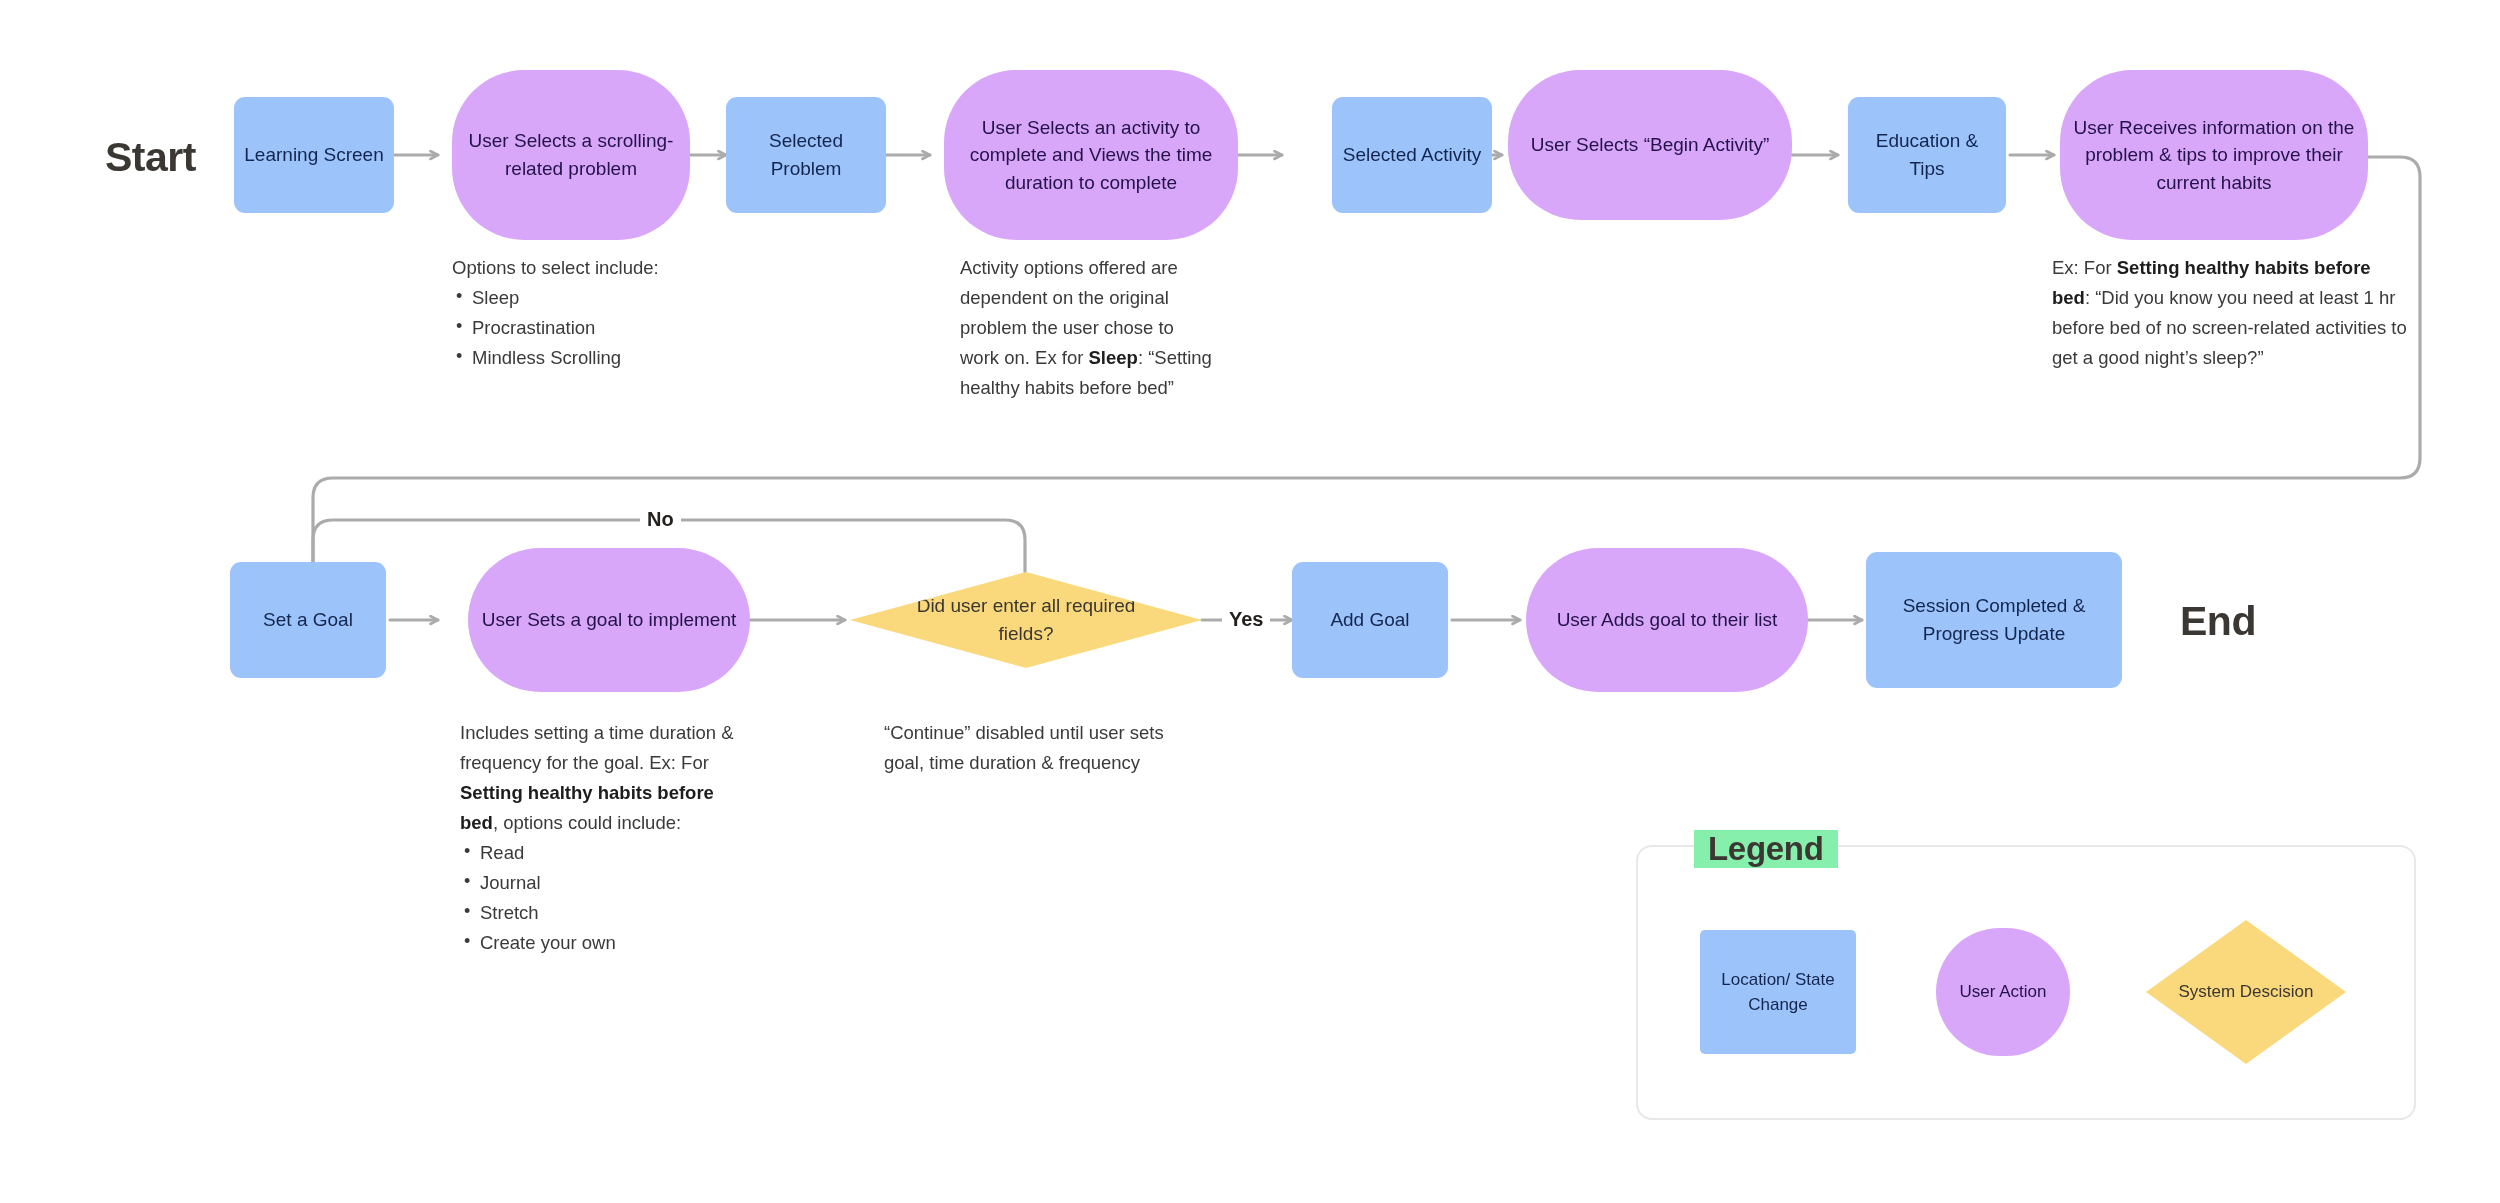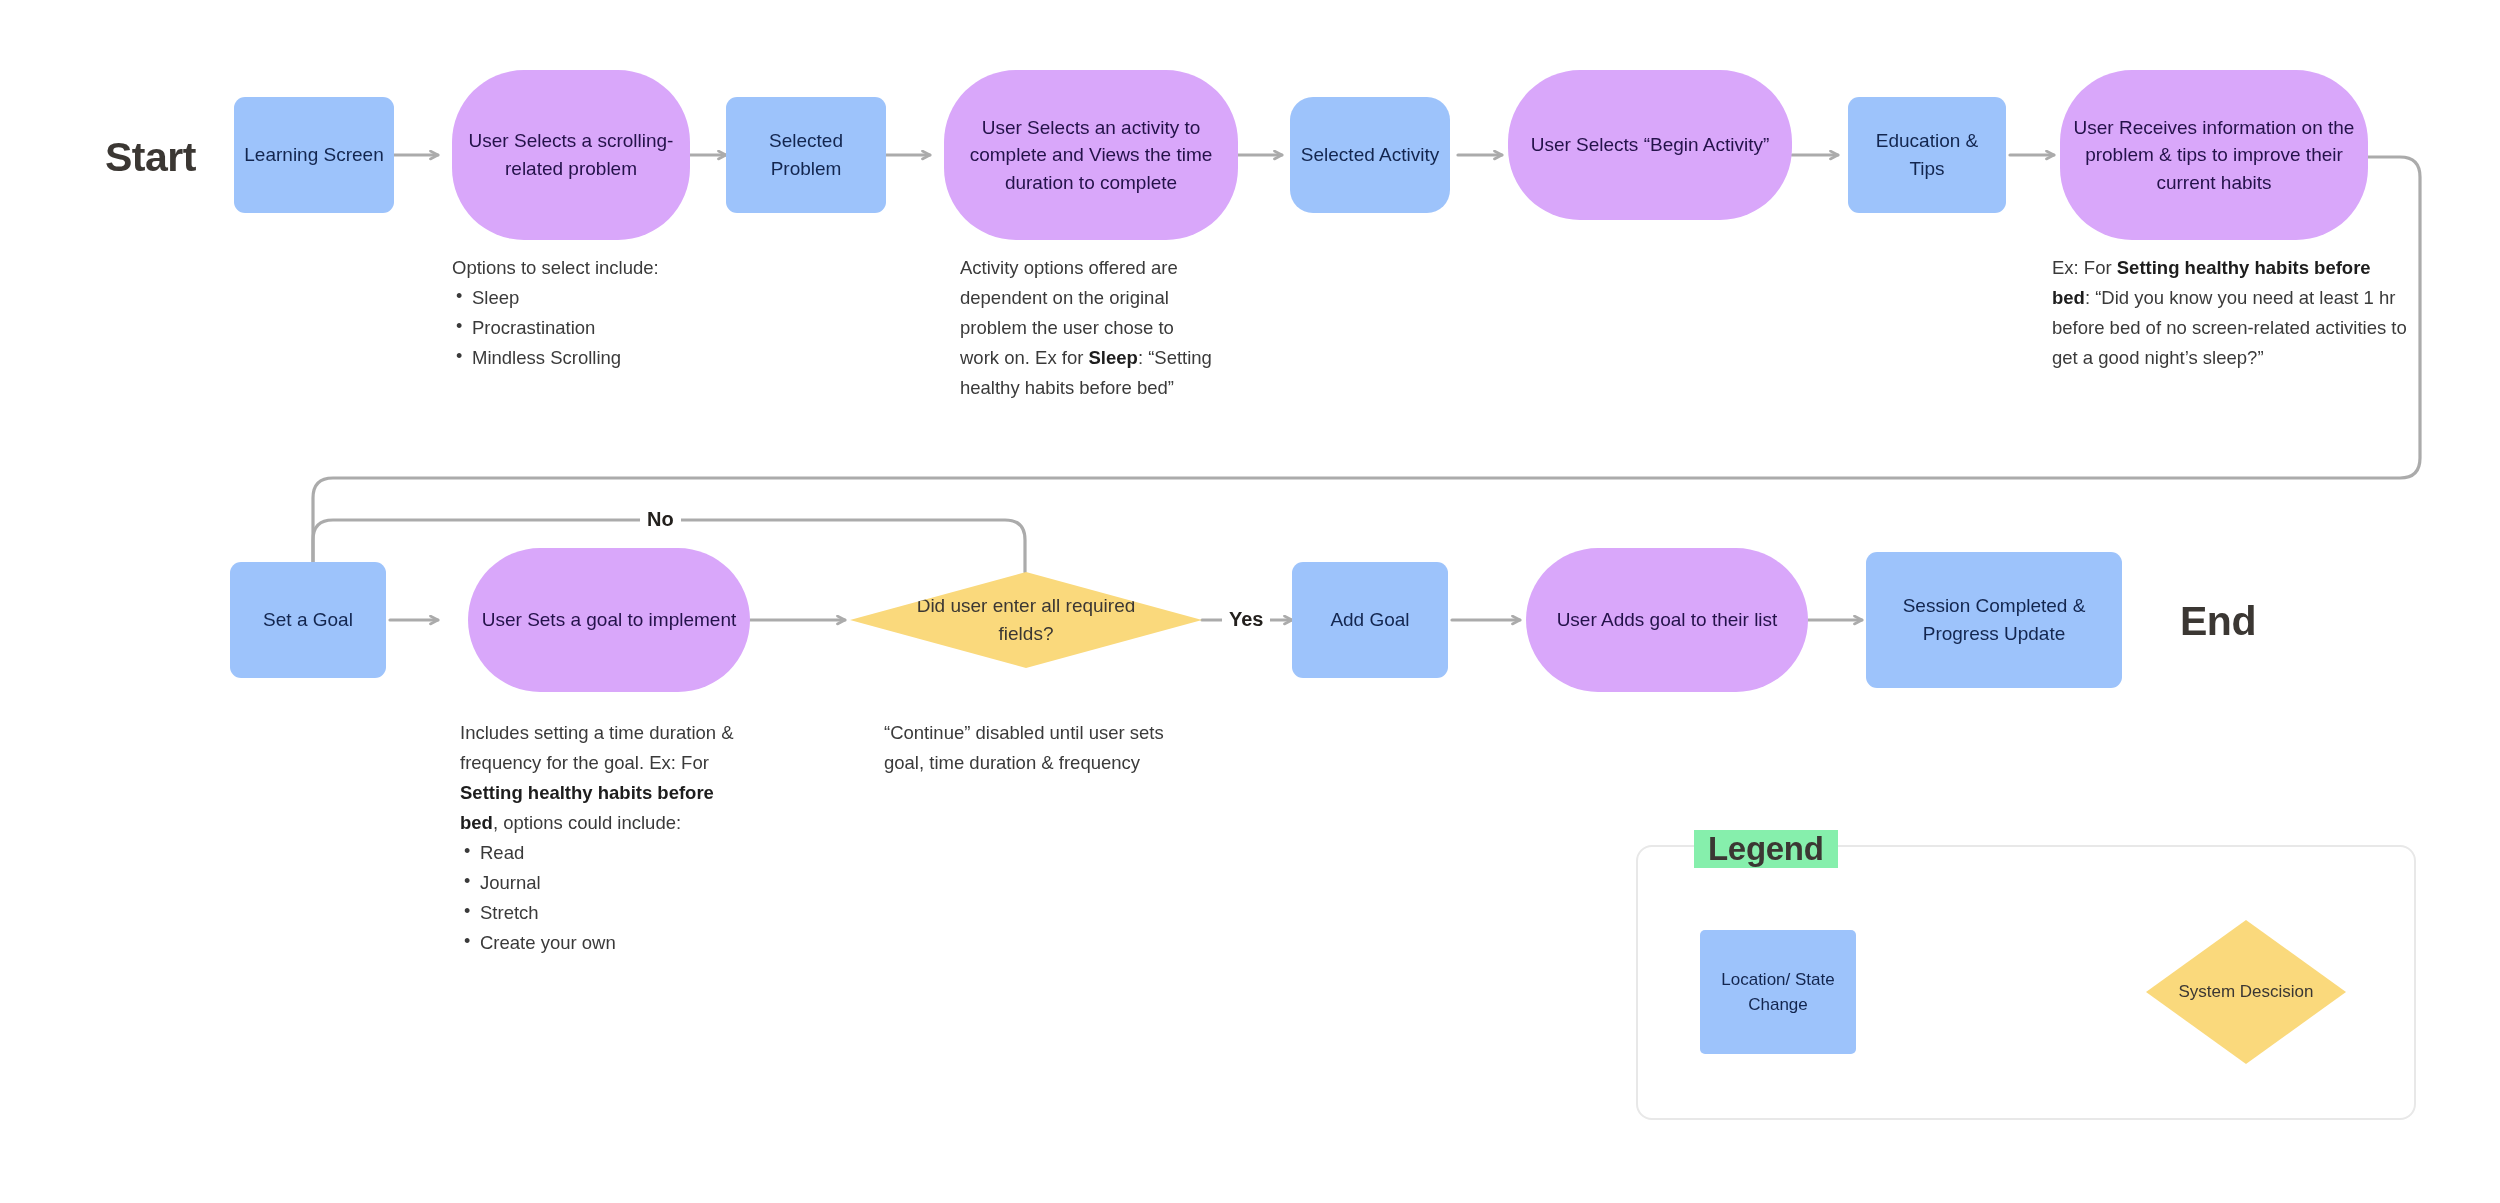--- a/index.html
+++ b/index.html
@@ -162,21 +162,21 @@
   </div>
 
   <div class="abs node node-state" style="left:726px;top:97px;width:160px;height:116px;">
     <span>Selected Problem</span>
   </div>
 
   <div class="abs node node-action" style="left:944px;top:70px;width:294px;height:170px;">
     <span>User Selects an activity to complete and Views the time duration to complete</span>
   </div>
 
-  <div class="abs node node-state" style="left:1290px;top:97px;width:160px;height:116px;border-radius:23px;">
+  <div class="abs node node-state" style="left:1332px;top:97px;width:160px;height:116px;">
     <span>Selected Activity</span>
   </div>
 
   <div class="abs node node-action" style="left:1508px;top:70px;width:284px;height:150px;">
     <span>User Selects “Begin Activity”</span>
   </div>
 
   <div class="abs node node-state" style="left:1848px;top:97px;width:158px;height:116px;">
     <span>Education &amp; Tips</span>
   </div>
@@ -252,18 +252,21 @@
     <div>goal, time duration &amp; frequency</div>
   </div>
 
   <div class="abs" id="legend-box" style="left:1636px;top:845px;width:780px;height:275px;"></div>
   <div class="abs" id="legend-title" style="left:1694px;top:830px;">Legend</div>
 
   <div class="abs legend-item legend-state" style="left:1700px;top:930px;width:156px;height:124px;">
     <span>Location/ State Change</span>
   </div>
 
+  <div class="abs legend-item legend-action" style="left:1936px;top:928px;width:134px;height:128px;">
+    <span>User Action</span>
+  </div>
 
   <div class="abs legend-item legend-decision" style="left:2146px;top:920px;width:200px;height:144px;">
     <span>System Descision</span>
   </div>
 
 </div>
 
 </body></html>

